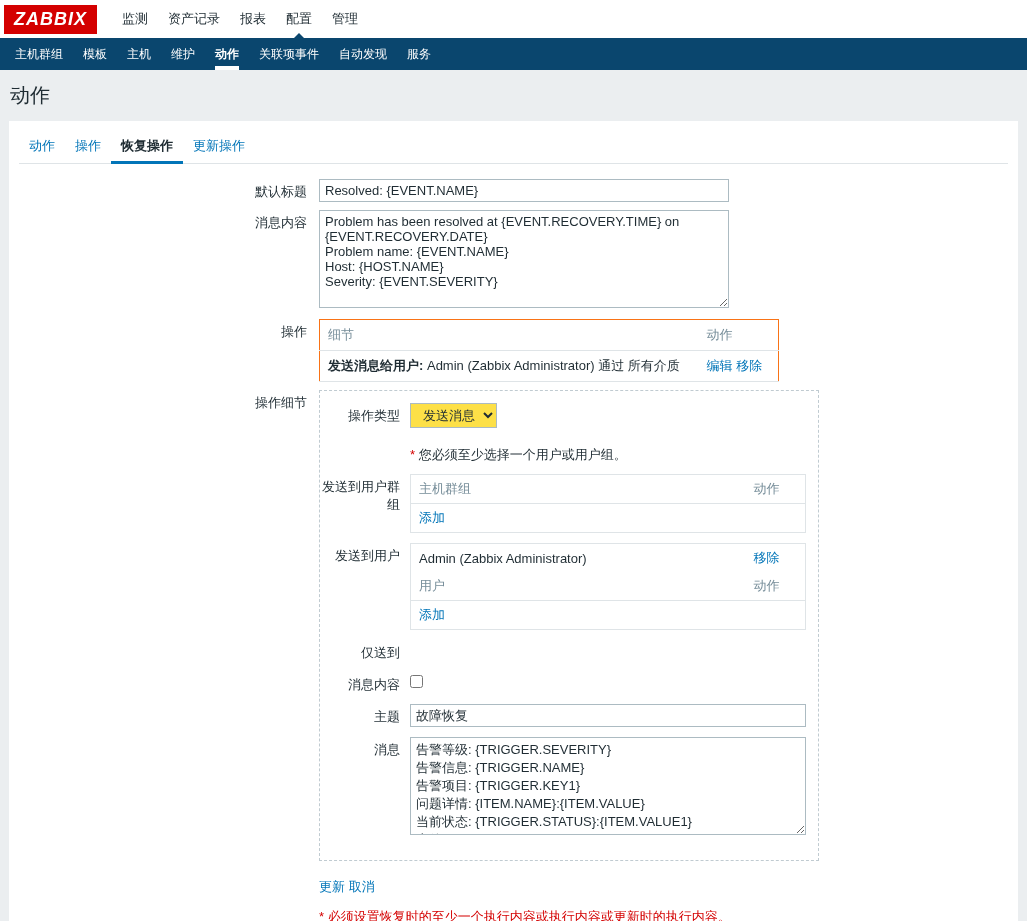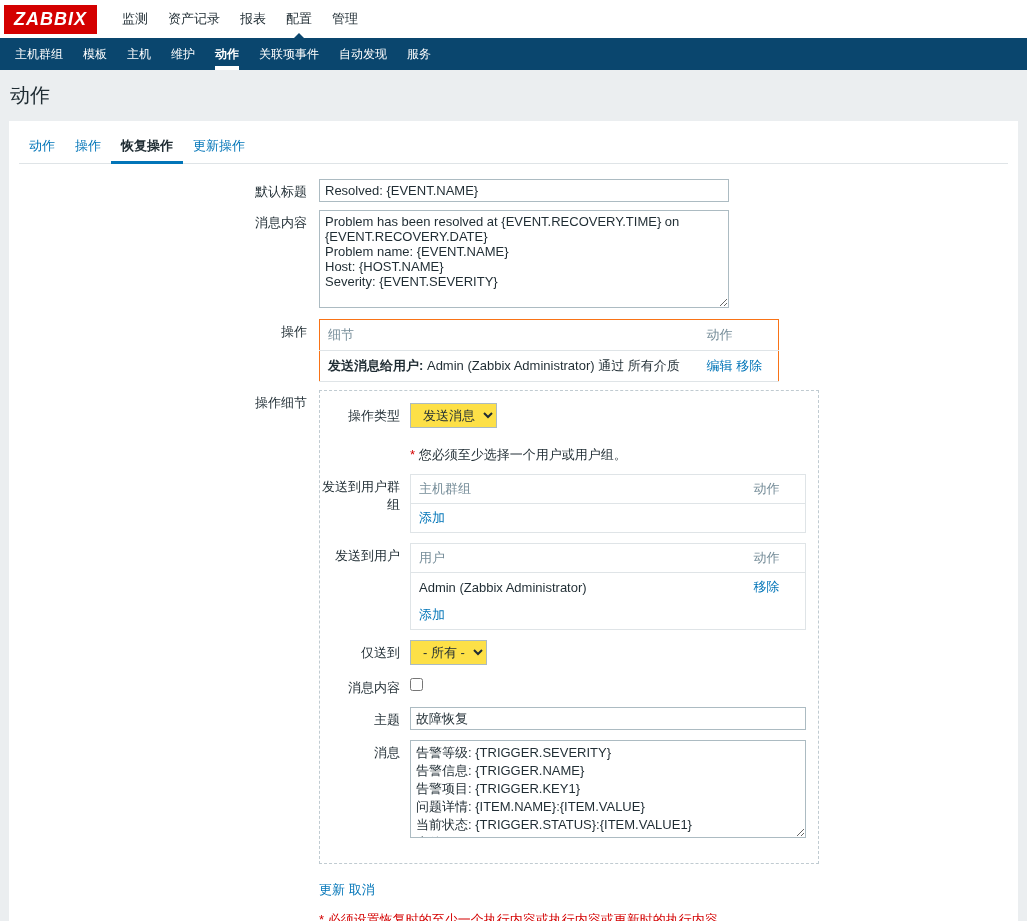--- a/index.html
+++ b/index.html
@@ -157,42 +157,37 @@
               </table>
           </div>
         </div>
 
         <div class="detail-row">
           <div class="detail-label">发送到用户</div>
           <div class="detail-field">
             <table class="inner-table">
               <tbody>
                   <tr>
+                <td>Admin (Zabbix Administrator)</td>
+                <td><span class="link">移除</span></td>
+              </tr>
+              <tr>
                 <th>用户</th>
                 <th style="width:60px">动作</th>
-              </tr>
-              <tr>
-                <td>Admin (Zabbix Administrator)</td>
-                <td><span class="link">移除</span></td>
               </tr>
               <tr>
                     <td colspan="2"><span class="link">添加</span></td>
                   </tr>
             </tbody>
               </table>
           </div>
         </div>
 
         <div class="detail-row">
           <div class="detail-label">仅送到</div>
-          <div class="detail-field">
-            <select>
-              <option>- 所有 -</option>
-            </select>
-          </div>
         </div>
 
         <div class="detail-row">
           <div class="detail-label">消息内容</div>
           <div class="detail-field checkbox-wrap">
             <input type="checkbox" style="">
           </div>
         </div>
 
         <div class="detail-row">

